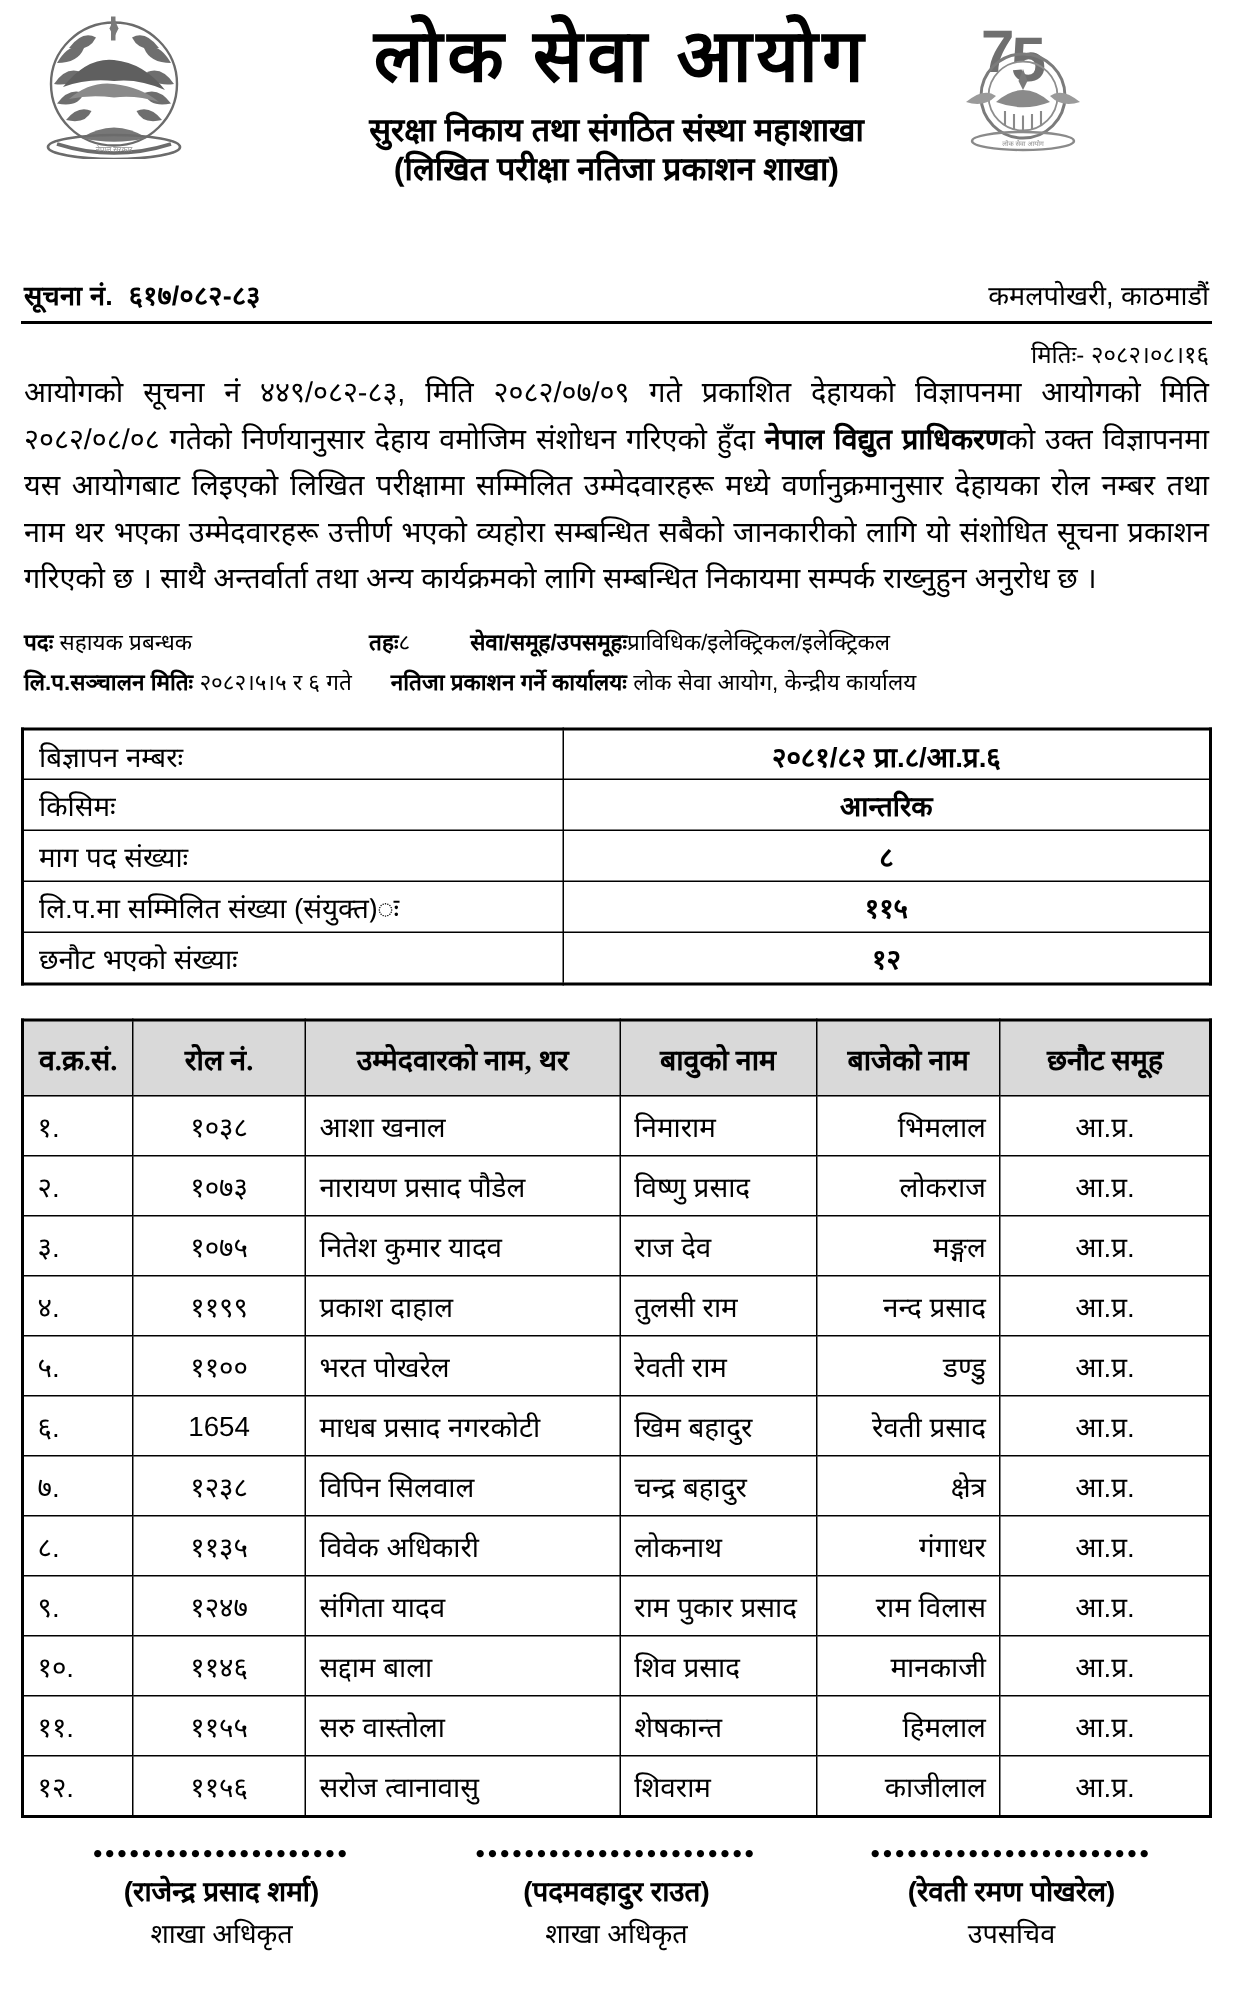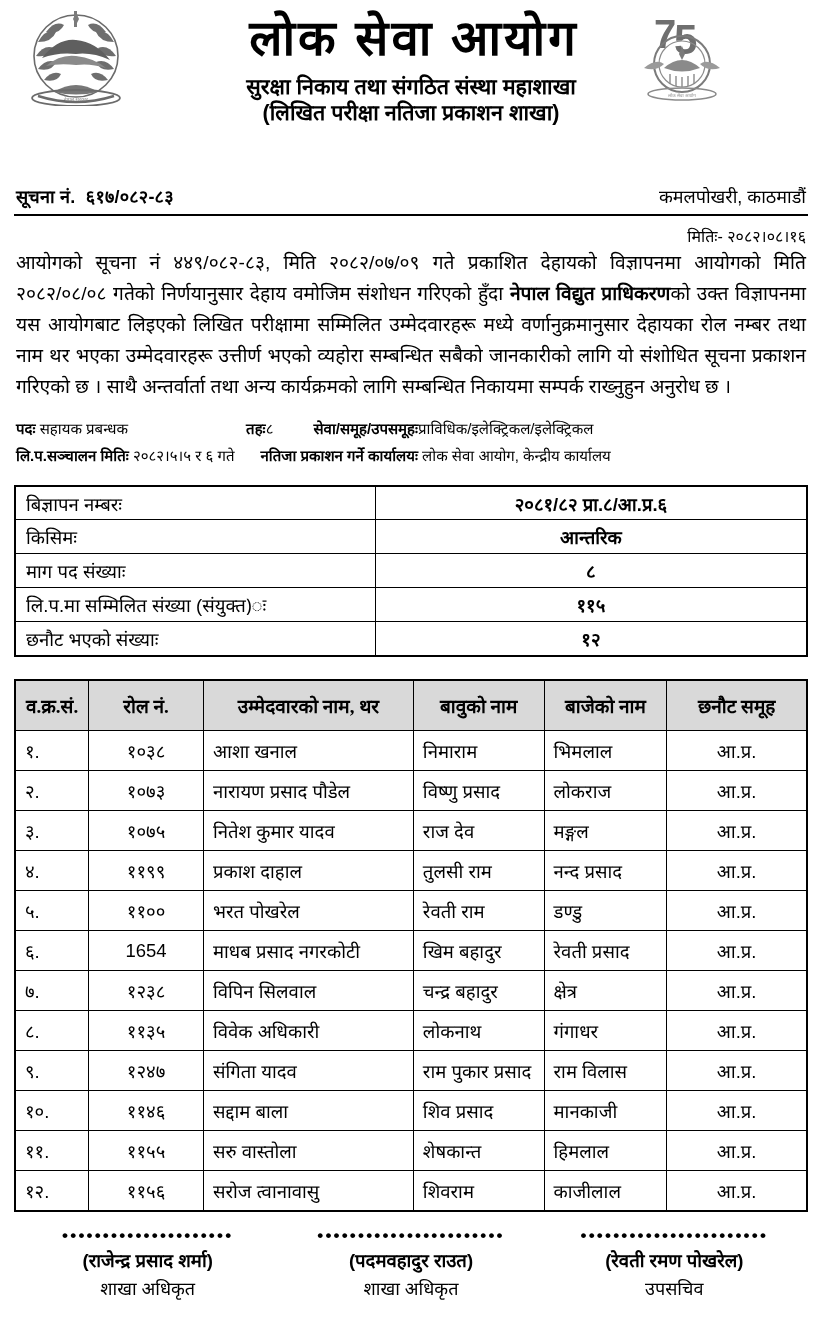--- a/index.html
+++ b/index.html
@@ -141,21 +141,21 @@
   .result-table td {
     border: 1.4px solid #000;
     font-size: 18.5px;
     height: 40px;
     padding: 2px 9px;
   }
   .c-sn    { width: 9.3%;  text-align: left; }
   .c-roll  { width: 14.5%; text-align: center; }
   .c-name  { width: 26.5%; text-align: left; }
   .c-fath  { width: 16.5%; text-align: left; }
-  .c-gfath { width: 15.5%; text-align: left; }
+  .c-gfath { width: 15.5%; text-align: right; }
   .c-grp   { width: 17.7%; text-align: center; }
 
   
   .signatures {
     display: flex;
     margin-top: 16px;
     padding: 0 4px;
   }
   .sig-block {
     flex: 1;

